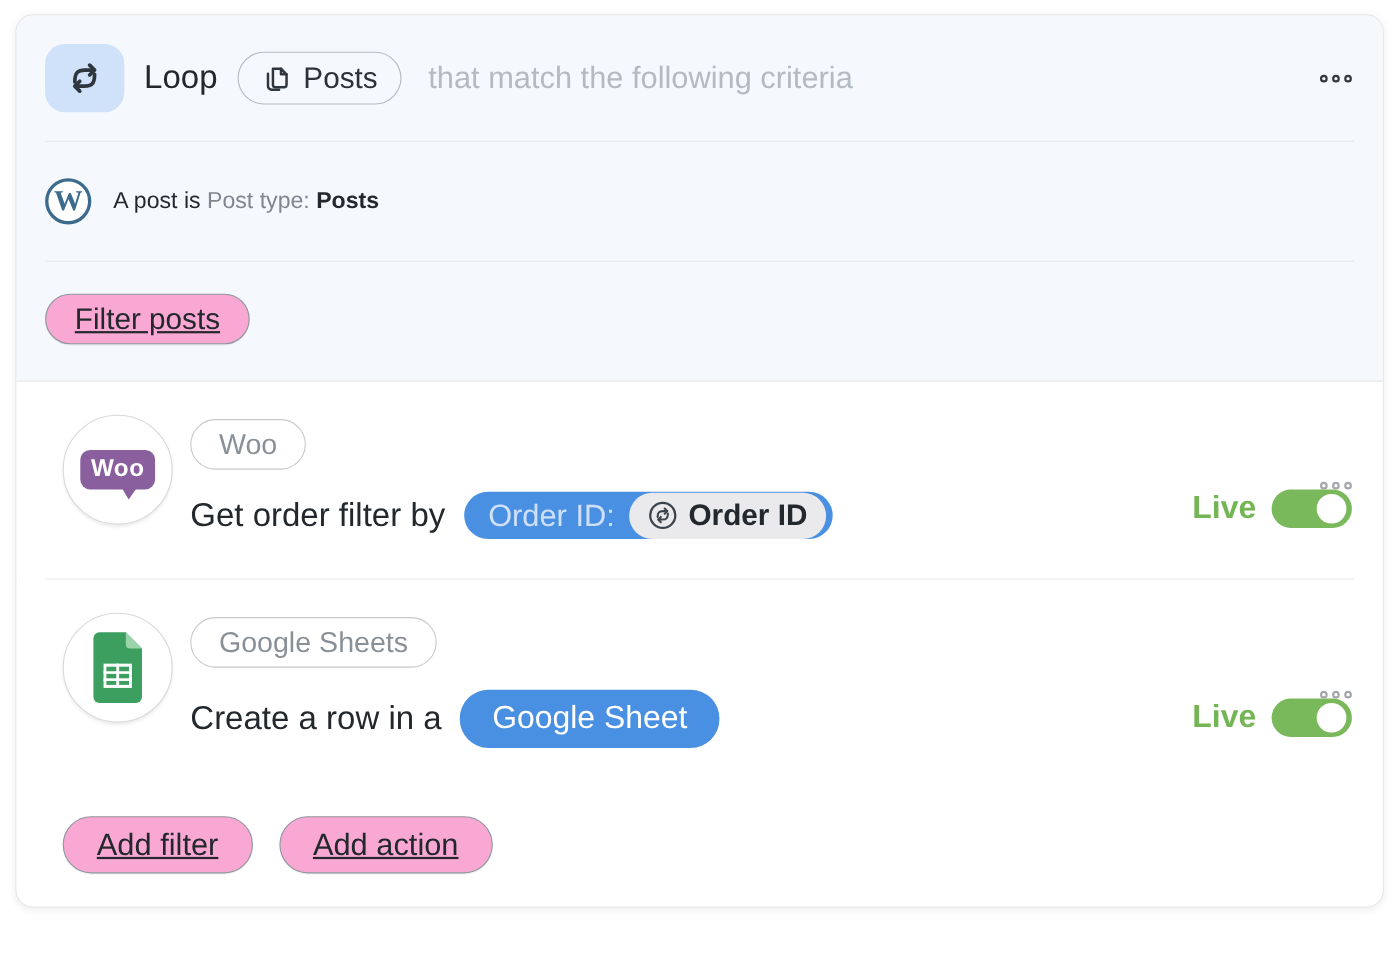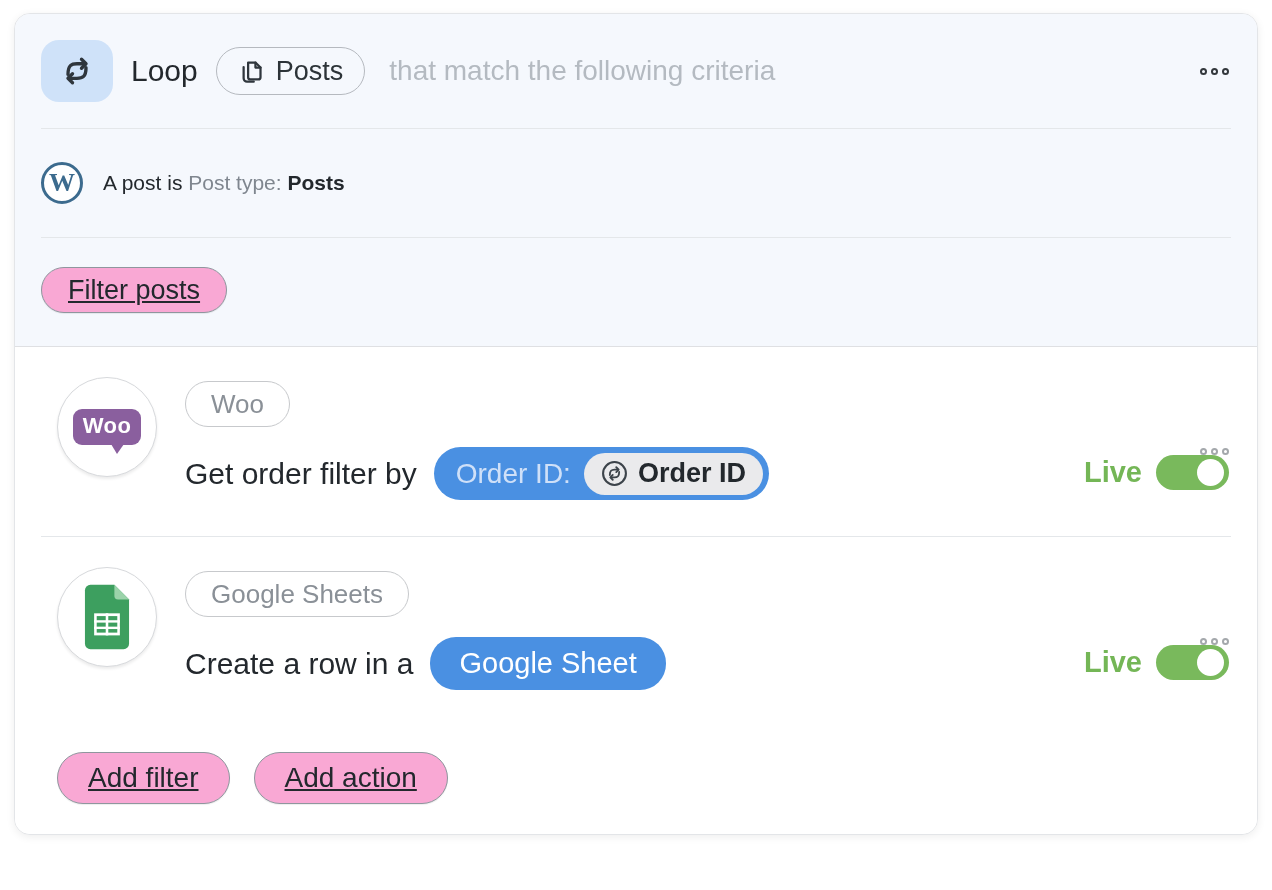--- a/index.html
+++ b/index.html
@@ -77,21 +77,21 @@
     border-radius:24px;
     height:46px; padding:0 26px;
     font-size:27px; color:#23282d;
     font-family:"Liberation Sans", sans-serif;
     box-shadow:0 1px 1px rgba(0,0,0,0.07);
     cursor:pointer;
     text-decoration:underline;
   }
   
   .action-row {
-    display:flex; gap:28px;
+    display:flex; gap:16px;
     padding:30px 28px 36px 42px;
     background:#fff;
   }
   .app-circle {
     width:100px; height:100px; border-radius:50%;
     background:#fff; border:1px solid #d7d9dc;
     box-shadow:0 2px 3px rgba(0,0,0,0.08);
     display:flex; align-items:center; justify-content:center;
     flex:none;
   }
@@ -120,21 +120,21 @@
     border:1.6px solid #c7c9cc; border-radius:23px;
     font-size:26px; color:#8a9097;
   }
   .sentence {
     display:flex; align-items:center; gap:17px;
     font-size:30px; color:#23282d;
   }
   .token {
     display:inline-flex; align-items:center; gap:13px;
     background:#4a90e2; border-radius:27px;
-    height:53px; padding:0 6px 0 22px;
+    height:43px; padding:0 6px 0 22px;
     cursor:pointer;
   }
   .token-label { color:#cfe0f8; font-size:28px; }
   .token-pill {
     display:inline-flex; align-items:center; gap:10px;
     background:#eaeaec; border-radius:21px;
     height:42px; padding:0 17px;
     color:#23282d; font-weight:700; font-size:27px;
   }
   .blue-btn {

